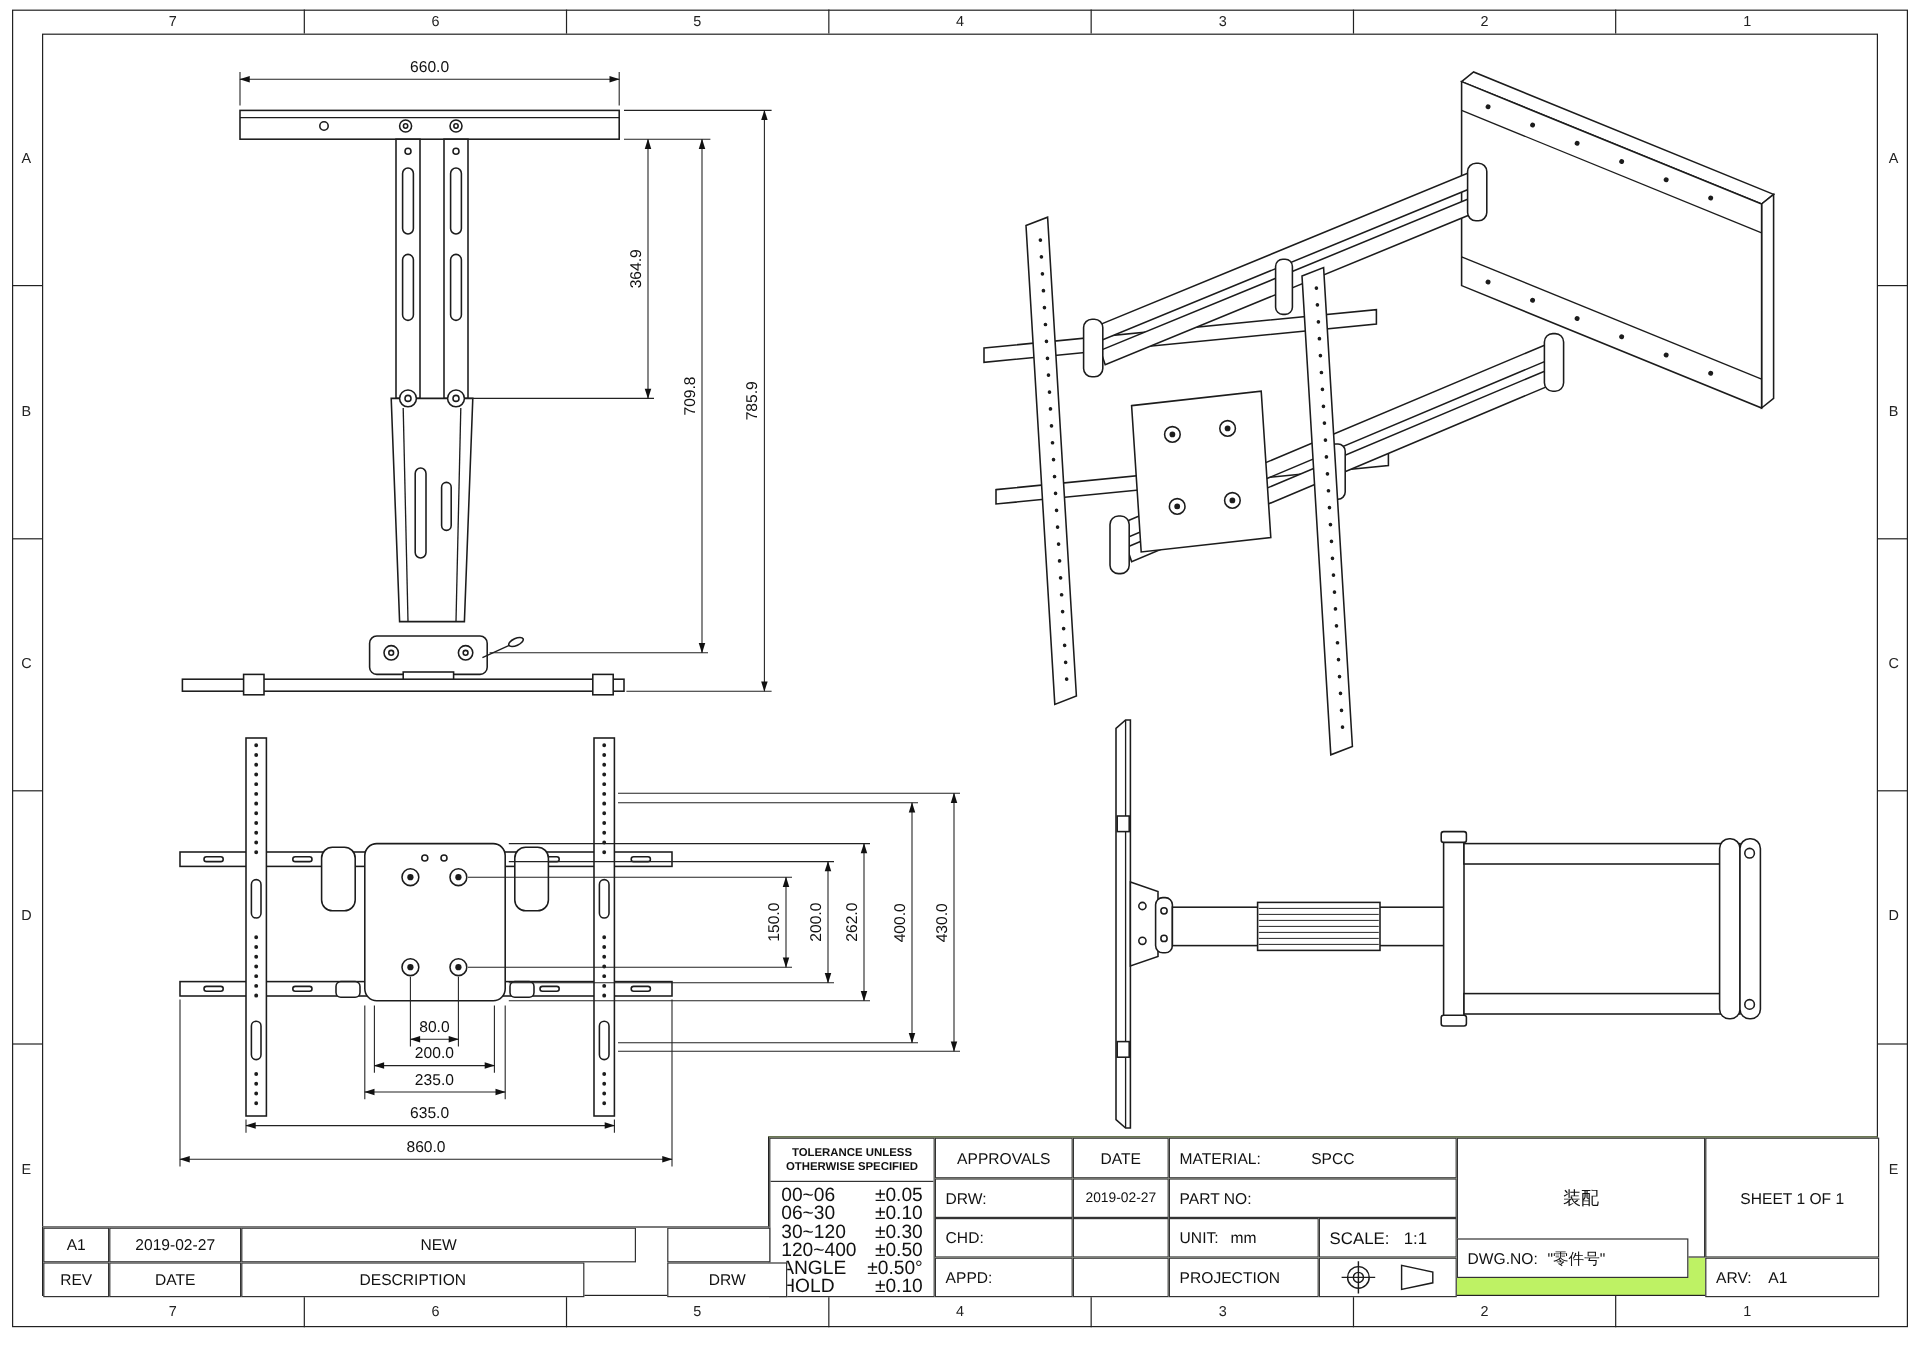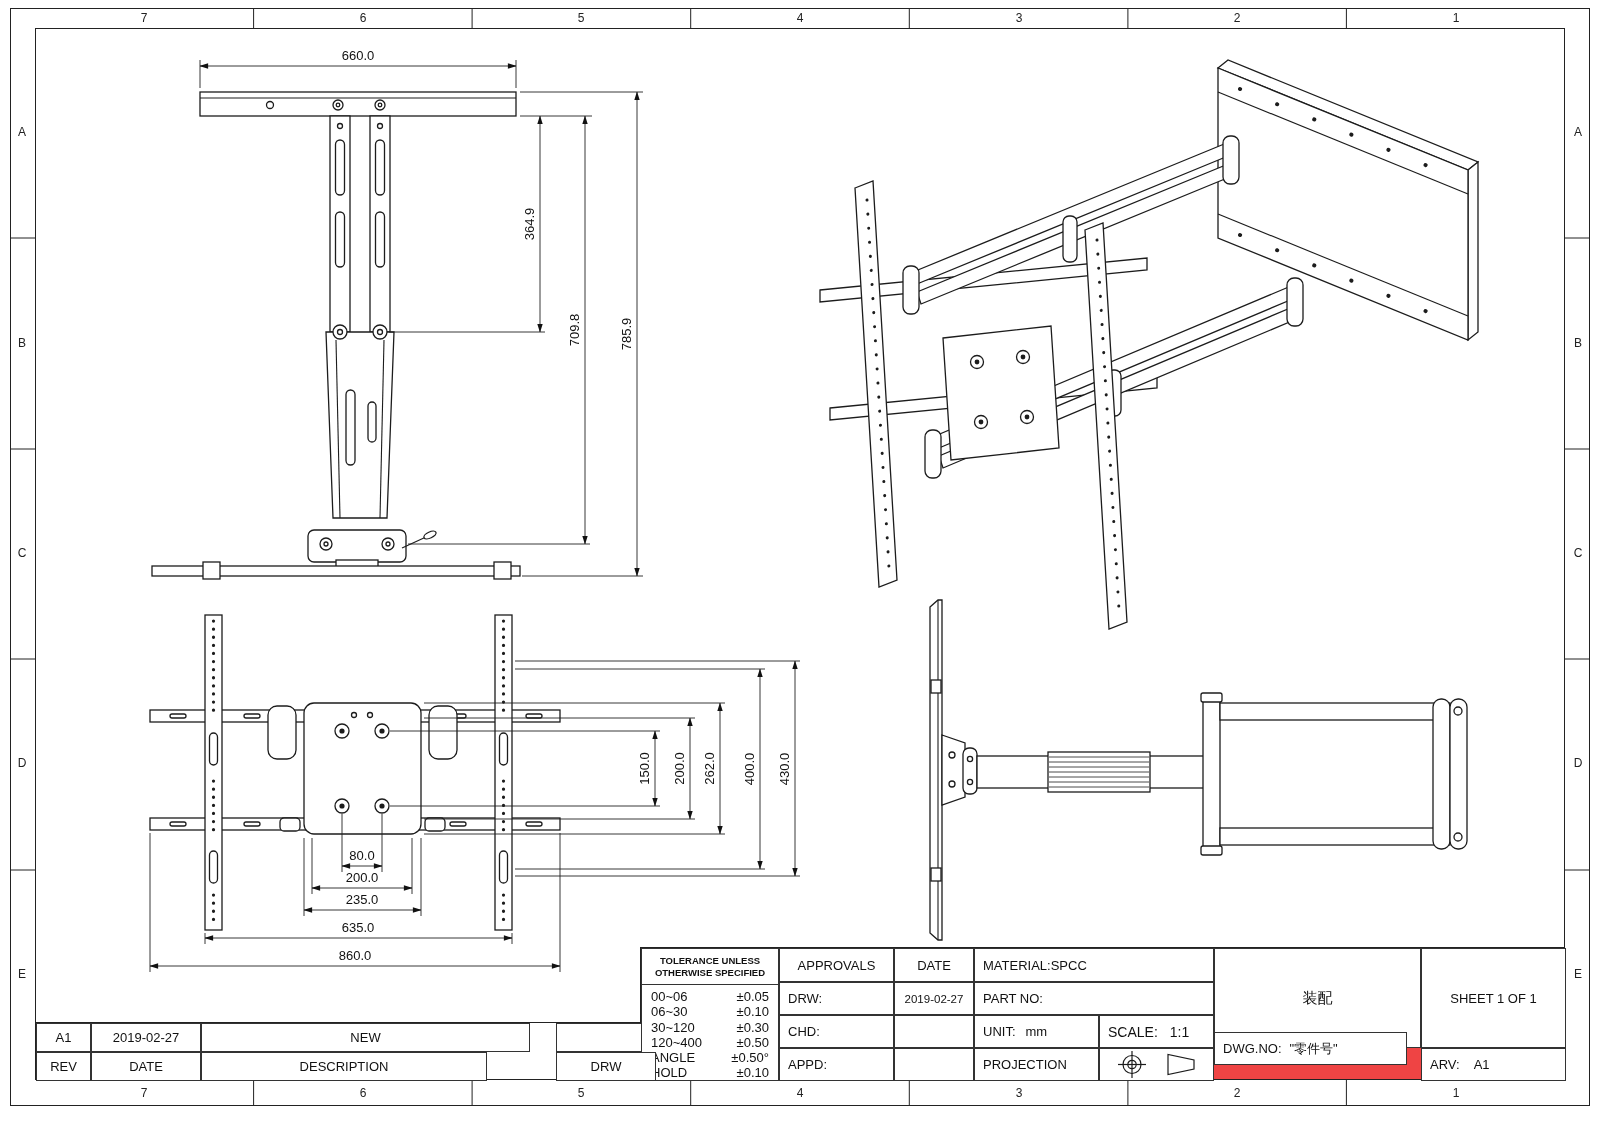--- a/index.html
+++ b/index.html
@@ -16,29 +16,29 @@
   .geo .fd { fill:#1c1c1c; stroke:none; }
   .geo .dots { stroke:#1c1c1c; stroke-width:3.2; stroke-linecap:round; stroke-dasharray:0.1 8; fill:none; }
   .geo .dotsw { stroke:#1c1c1c; stroke-width:3; stroke-linecap:round; stroke-dasharray:0.1 14; fill:none; }
   .geo .dotssp { stroke:#1c1c1c; stroke-width:4; stroke-linecap:round; stroke-dasharray:0.1 40; fill:none; }
   .geo .thin { stroke-width:0.8; }
   .dim line { stroke:#222; stroke-width:0.9; fill:none; }
   .dim text { font:13px "Liberation Sans", sans-serif; fill:#111; }
   .tick { stroke:#222; stroke-width:1; }
   .grid-label { position:absolute; width:22px; text-align:center; font-size:12px; color:#222; z-index:2; }
   
-  .tblock { position:absolute; left:640px; top:947px; width:925px; height:133px; border:1.5px solid #222; z-index:3; background:#ef4444; }
+  .tblock { position:absolute; left:640px; top:947px; width:925px; height:133px; border:1.5px solid #222; z-index:3; background:#bef264; }
   .rtable { position:absolute; left:35px; top:1022px; width:606px; height:58px; border:1.5px solid #222; z-index:3; background:#fff; }
   .tb-cell { position:absolute; border:1px solid #333; display:flex; align-items:center; font-size:13px; overflow:hidden; background:#fff; }
   .tb-cell.center { justify-content:center; }
   .tb-cell .lbl { margin-left:8px; white-space:nowrap; }
   .tb-cell .val { white-space:nowrap; }
   .tol-title { height:36px; border-bottom:1px solid #333; display:flex; flex-direction:column; align-items:center; justify-content:center; font-size:9.5px; font-weight:bold; line-height:12px; }
   .tol-rows { padding:4px 9px 0 9px; }
-  .tol-row { display:flex; justify-content:space-between; font-size:13px; line-height:15.3px; }
+  .tol-row { display:flex; justify-content:space-between; font-size:16px; line-height:15.3px; }
   .big-cn { font-size:15px; }
 </style>
 </head>
 <body>
 
 <div class="sheet">
 
   <svg class="overlay" width="1600" height="1131">
     <line class="tick" x1="253.6" y1="8" x2="253.6" y2="28"></line>
       <line class="tick" x1="472.1" y1="8" x2="472.1" y2="28"></line>
@@ -371,21 +371,21 @@
         <span></span>
       </div>
     <div class="tb-cell" style="left:138px;top:100px;width:115px;height:33px">
         <span class="lbl">APPD:</span>
       </div>
     <div class="tb-cell center" style="left:253px;top:100px;width:80px;height:33px">
         <span></span>
       </div>
     <div class="tb-cell" style="left:333px;top:0;width:240px;height:34px">
         <span class="lbl">MATERIAL:</span>
-        <span class="val" style="">SPCC</span>
+        <span class="val" style="margin-left:42px">SPCC</span>
       </div>
     <div class="tb-cell" style="left:333px;top:34px;width:240px;height:33px">
         <span class="lbl">PART NO:</span>
       </div>
     <div class="tb-cell" style="left:333px;top:67px;width:125px;height:33px">
         <span class="lbl">UNIT:</span>
         <span class="val" style="margin-left:10px">mm</span>
       </div>
     <div class="tb-cell" style="left:458px;top:67px;width:115px;height:33px;font-size:14px">
         <span class="lbl">SCALE:</span>

